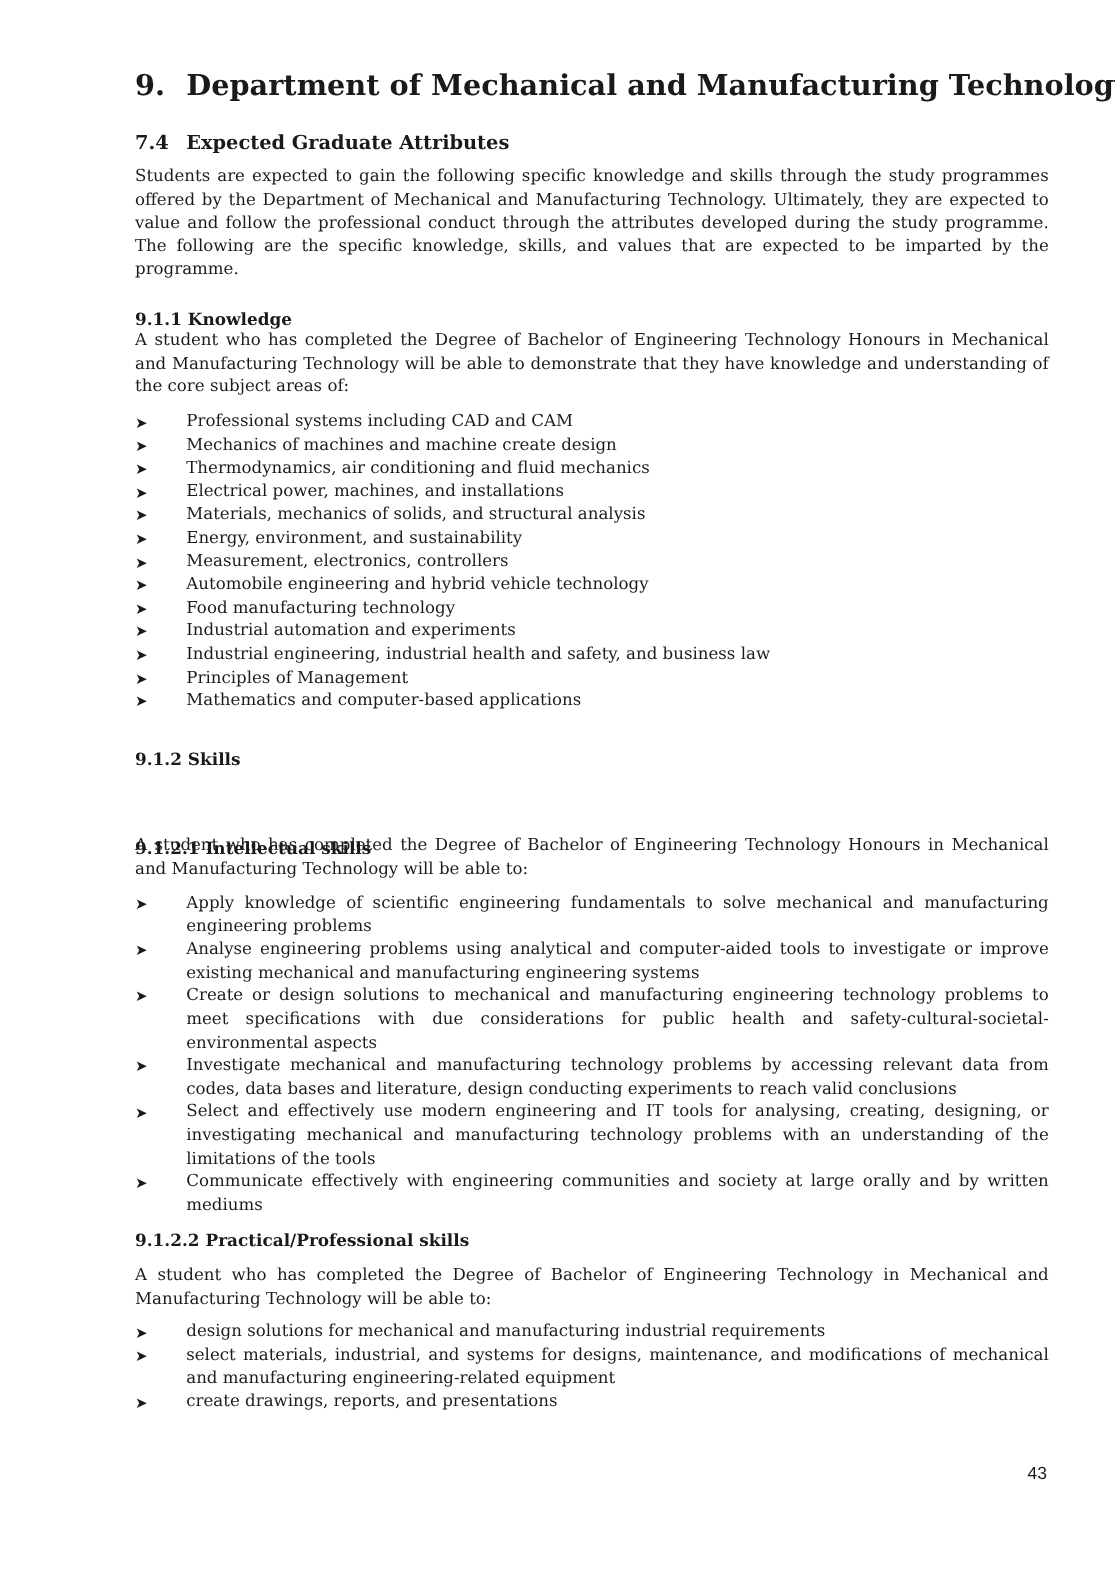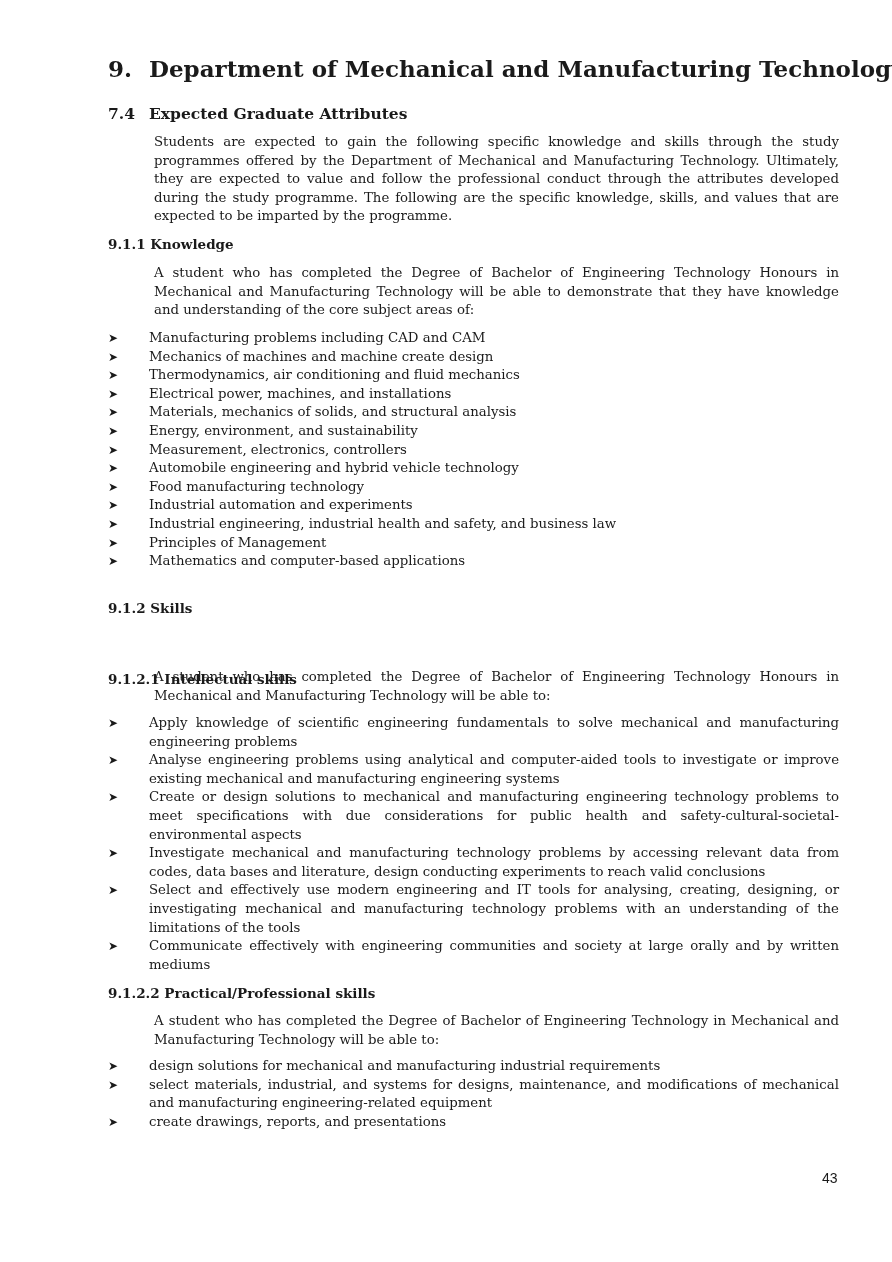--- a/index.html
+++ b/index.html
@@ -5,47 +5,47 @@
   html, body { margin: 0; padding: 0; background: #ffffff; }
   body { width: 892px; height: 1262px; position: relative; overflow: hidden;
          font-family: "DejaVu Serif", "Liberation Serif", serif; color: #1a1a1a; }
   .page { position: absolute; left: 108px; width: 731px; top: 0; }
   .abs { position: absolute; left: 0; right: 0; }
   .h1 { font-size: 23px; font-weight: bold; white-space: nowrap; }
   .h2 { font-size: 15.5px; font-weight: bold; white-space: nowrap; }
   .h3 { font-size: 13.5px; font-weight: bold; white-space: nowrap; }
   .num1 { display: inline-block; width: 41px; }
   .num2 { display: inline-block; width: 41px; }
-  .p { font-size: 13.3px; line-height: 18.6px; text-align: justify; margin-left: 46px; }
+  .p { font-size: 13.3px; line-height: 18.6px; text-align: justify; }
   ul.bul { list-style: none; margin: 0; padding: 0; }
   ul.bul li { position: relative; padding-left: 41px; font-size: 13.3px; line-height: 18.6px; text-align: justify; }
   .arrow { position: absolute; left: 0; top: 0; font-size: 12px; font-family: "DejaVu Sans", sans-serif; }
   .pagenum { position: absolute; left: 822px; top: 1170px; font-family: "Liberation Sans", sans-serif; font-size: 14px; }
 </style>
 </head>
 <body>
 
 <div class="page">
 
   <div class="abs h1" style="top:55px;">
     <span class="num1">9.</span><span>Department of Mechanical and Manufacturing Technology</span>
   </div>
 
   <div class="abs h2" style="top:104px;">
     <span class="num2">7.4</span><span>Expected Graduate Attributes</span>
   </div>
 
   <div class="abs p" style="top:133px;">Students are expected to gain the following specific knowledge and skills through the study programmes offered by the Department of Mechanical and Manufacturing Technology. Ultimately, they are expected to value and follow the professional conduct through the attributes developed during the study programme. The following are the specific knowledge, skills, and values that are expected to be imparted by the programme.</div>
 
-  <div class="abs h3" style="top:236px;">9.1.1  Knowledge</div>
+  <div class="abs h3" style="top:248px;">9.1.1  Knowledge</div>
 
   <div class="abs p" style="top:264px;">A student who has completed the Degree of Bachelor of Engineering Technology Honours in Mechanical and Manufacturing Technology will be able to demonstrate that they have knowledge and understanding of the core subject areas of:</div>
 
   <ul class="abs bul" style="top:329px;">
-    <li><span class="arrow">➤</span><span>Manufacturing problems including CAD and CAM</span></li>
+    <li><span class="arrow">➤</span><span>Professional systems including CAD and CAM</span></li>
     <li><span class="arrow">➤</span><span>Mechanics of machines and machine create design</span></li>
     <li><span class="arrow">➤</span><span>Thermodynamics, air conditioning and fluid mechanics</span></li>
     <li><span class="arrow">➤</span><span>Electrical power, machines, and installations</span></li>
     <li><span class="arrow">➤</span><span>Materials, mechanics of solids, and structural analysis</span></li>
     <li><span class="arrow">➤</span><span>Energy, environment, and sustainability</span></li>
     <li><span class="arrow">➤</span><span>Measurement, electronics, controllers</span></li>
     <li><span class="arrow">➤</span><span>Automobile engineering and hybrid vehicle technology</span></li>
     <li><span class="arrow">➤</span><span>Food manufacturing technology</span></li>
     <li><span class="arrow">➤</span><span>Industrial automation and experiments</span></li>
     <li><span class="arrow">➤</span><span>Industrial engineering, industrial health and safety, and business law</span></li>

